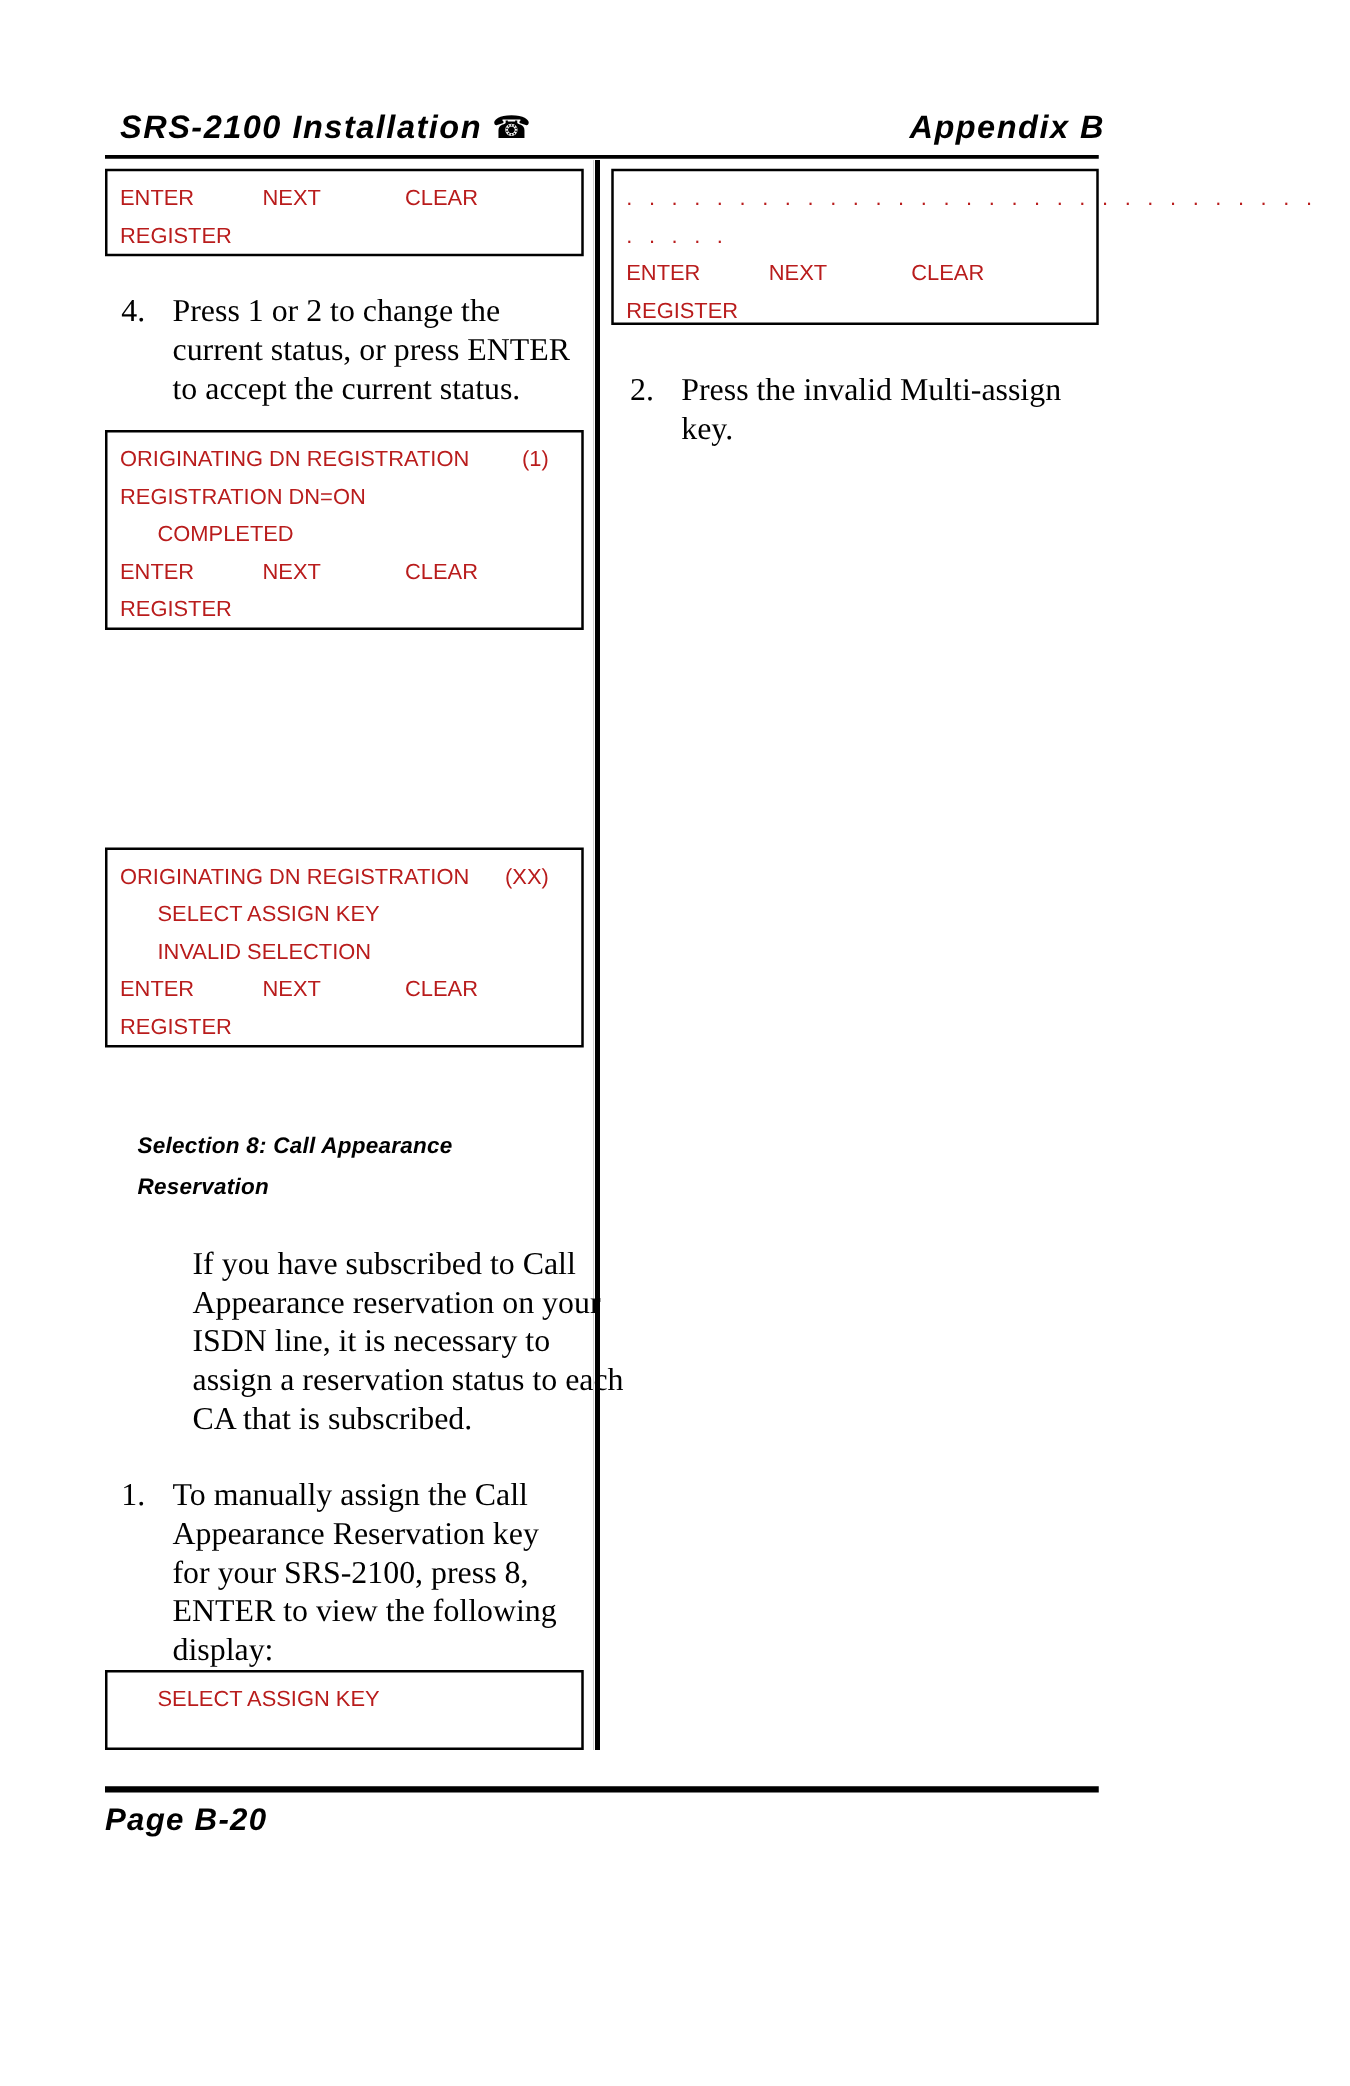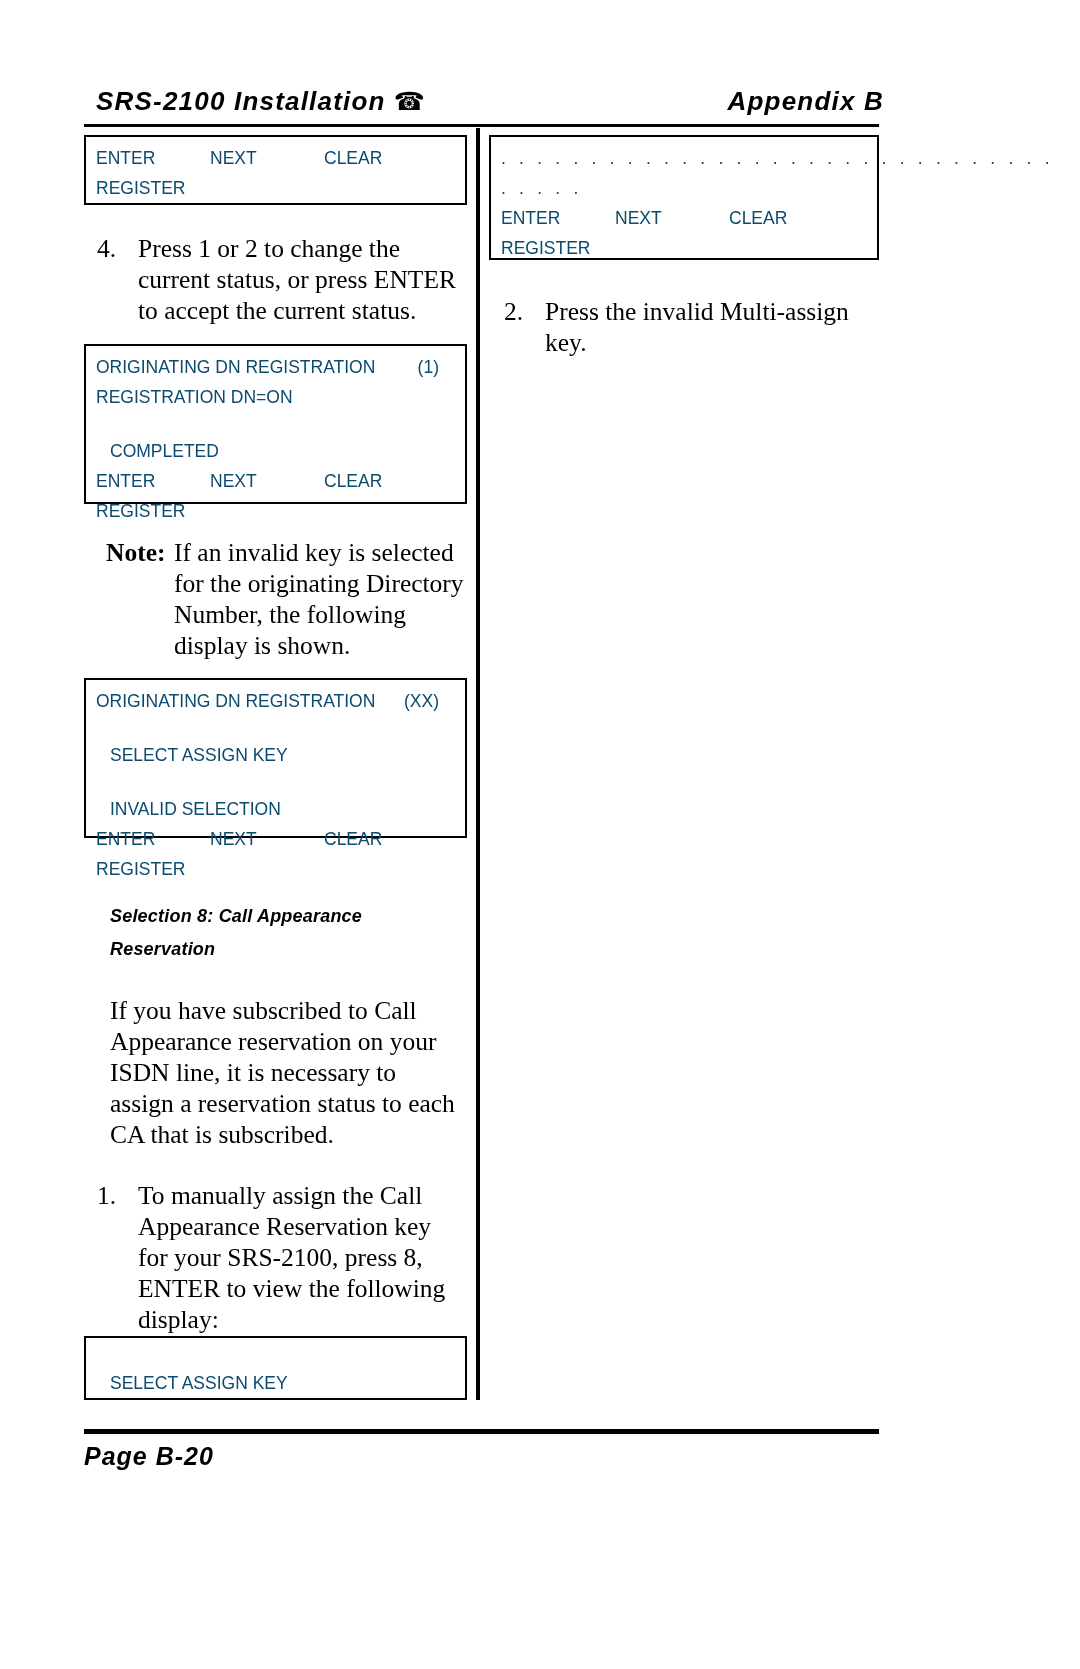--- a/index.html
+++ b/index.html
@@ -102,31 +102,31 @@
     letter-spacing: 1px;
   }
 
   
   .lcd {
     position: absolute;
     border: 2px solid #000;
     background: #fff;
     font-family: "Liberation Sans", sans-serif;
     font-size: 17.5px;
-    color: #0c4a6e;
+    color: #b91c1c;
     box-sizing: border-box;
     padding: 11px 0 12px 0;
   }
   .lcd .line {
     position: relative;
     height: 30px;
     white-space: pre;
     padding-left: 10px;
   }
-  .lcd .line.indent1 { padding-left: 24px; margin-top: 24px; }
+  .lcd .line.indent1 { padding-left: 40px; }
   .lcd .kw {
     position: absolute;
     top: 0;
   }
   .lcd .dots {
     letter-spacing: 4.2px;
     font-size: 17.5px;
   }
 
   
@@ -134,20 +134,21 @@
   .k-next  { left: 124px; }
   .k-clear { left: 238px; }
   .k-idx   { right: 26px; }
 
   
   .para {
     position: absolute;
     font-family: "Liberation Serif", serif;
     font-size: 25.5px;
     line-height: 31px;
+    margin-left: 44px;
   }
   .num-item {
     position: absolute;
     font-family: "Liberation Serif", serif;
     font-size: 25.5px;
     line-height: 31px;
   }
   .num-item .marker {
     position: absolute;
     left: 0;
@@ -218,24 +219,20 @@
     <div class="line">REGISTRATION DN=ON</div>
     <div class="line indent1">COMPLETED</div>
     <div class="line">
       <span class="kw k-enter">ENTER</span>
       <span class="kw k-next">NEXT</span>
       <span class="kw k-clear">CLEAR</span>
     </div>
     <div class="line">REGISTER</div>
   </div>
 
-  <div class="note-item" style="left:106px; top:537px; width:365px;">
-    <span class="marker">Note:</span>
-    <span class="content">If an invalid key is selected for the originating Directory Number, the following display is shown.</span>
-  </div>
 
   <div class="lcd" style="left:84px; top:678px; width:383px; height:160px;">
     <div class="line">
       <span class="kw" style="left:10px;">ORIGINATING DN REGISTRATION</span>
       <span class="kw k-idx">(XX)</span>
     </div>
     <div class="line indent1">SELECT ASSIGN KEY</div>
     <div class="line indent1">INVALID SELECTION</div>
     <div class="line">
       <span class="kw k-enter">ENTER</span>

